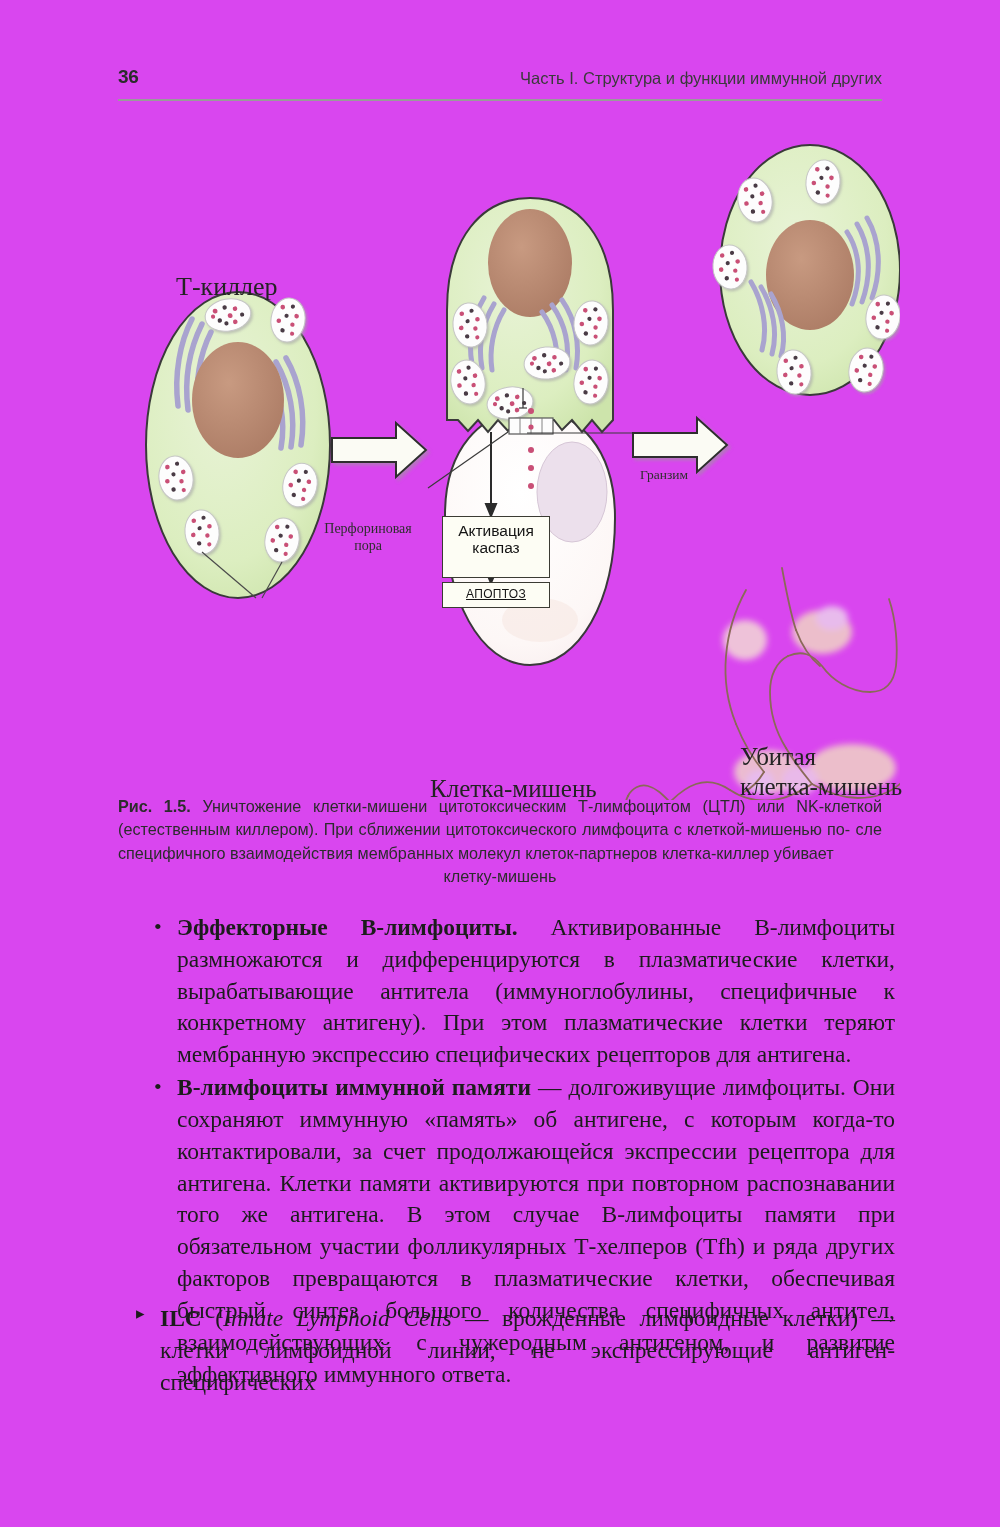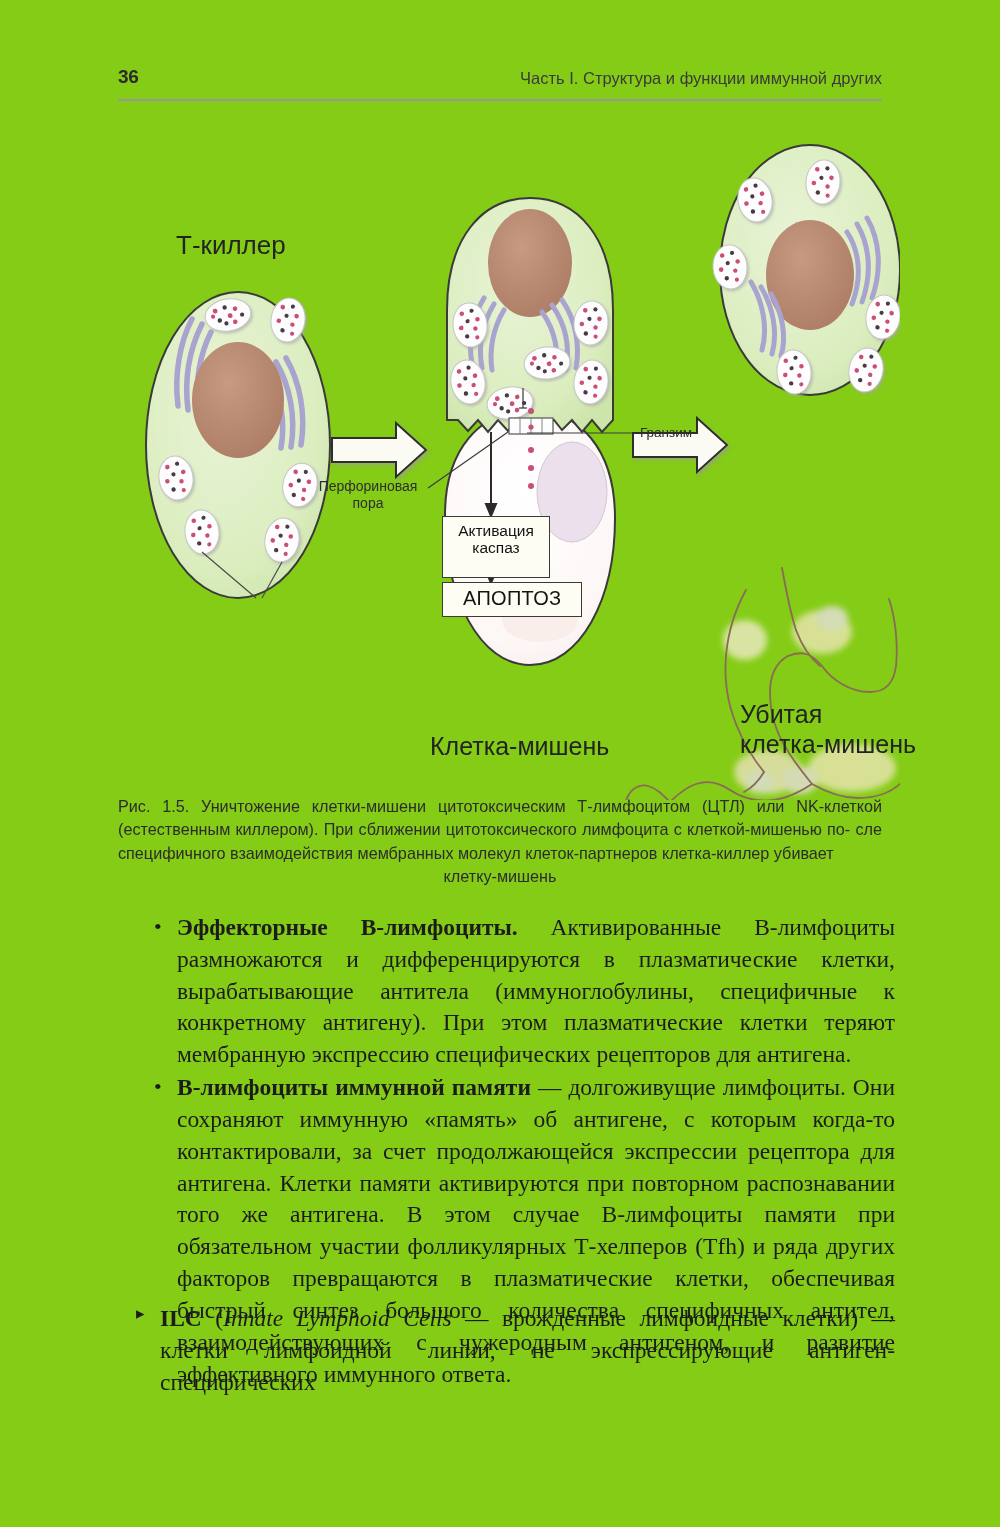--- a/index.html
+++ b/index.html
@@ -1,21 +1,21 @@
 <!DOCTYPE html>
 <html lang="ru"><head>
 <meta charset="utf-8">
 <title>Page 36</title>
 <style>
   html,body{margin:0;padding:0;background:#fff;}
   body{
     width:1000px;height:1527px;position:relative;overflow:hidden;
     font-family:"Liberation Serif", serif;color:#1b1b1b;
   }
-  .page{position:absolute;inset:0;background:#84cc16;}
+  .page{position:absolute;inset:0;background:#d946ef;}
 
   
   .runhead{
     position:absolute;left:118px;top:66px;width:764px;height:40px;
   }
   .runhead .folio{
     position:absolute;left:0;top:0;font-family:"Liberation Sans",sans-serif;
     font-weight:bold;font-size:19px;color:#2b2b2b;letter-spacing:-0.2px;
   }
   .runhead .rh-title{
@@ -24,45 +24,45 @@
   }
   .runhead .rule{
     position:absolute;left:0;right:0;top:33px;height:2px;background:#9a9a9a;
   }
 
   
   .figure{position:absolute;left:110px;top:120px;width:790px;height:680px;}
   .figure svg{display:block;}
 
   .fig-label{
-    position:absolute;font-family:Liberation Sans, sans-serif;
-    color:#232323;white-space:pre;text-align:center;line-height:1.18;
+    position:absolute;font-family:Liberation Serif, serif;
+    color:#232323;white-space:pre;text-align:center;line-height:1.18;margin-top:42px;
   }
   .lbl-tkiller{left:66px;top:110px;font-size:26px;}
   .lbl-target{left:320px;top:612px;font-size:25px;}
   .lbl-killed{left:630px;top:580px;font-size:25px;text-align:left;width:230px;}
   .lbl-granules{left:75px;top:481px;font-size:13.5px;width:160px;line-height:1.22;color:#333;}
   .lbl-perforin{left:200px;top:358px;font-size:14px;width:116px;line-height:1.22;color:#2e2e2e;text-align:center;}
   .lbl-granzim{left:530px;top:305px;font-size:13.5px;color:#2e2e2e;}
 
   .box-lbl{
     position:absolute;font-family:"Liberation Sans",sans-serif;
     border:1.6px solid #3b3b33;background:#fdfdf4;color:#141414;
     text-align:center;line-height:1.08;
   }
   .box-caspase{left:332px;top:396px;width:98px;padding:6px 4px 21px;font-size:15.5px;}
-  .box-apoptosis{left:332px;top:462px;width:98px;padding:5px 20px 6px;font-size:20px;letter-spacing:0.3px;}
+  .box-apoptosis{left:332px;top:462px;width:98px;padding:5px 4px 6px;font-size:12px;letter-spacing:0.3px;text-decoration:underline;}
 
   
   .caption{
     position:absolute;left:118px;top:795px;width:764px;
     font-family:"Liberation Sans",sans-serif;font-size:16.2px;line-height:1.44;
     color:#2c2c2c;text-align:justify;
   }
-  .caption .cap-num{font-weight:normal;}
+  .caption .cap-num{font-weight:bold;}
   .caption .cap-last{display:block;text-align:center;}
 
   
   .body{
     position:absolute;left:150px;top:912px;width:745px;
     font-size:23.5px;line-height:1.355;color:#1c1c1c;
   }
   ul.bul{list-style:none;margin:0;padding:0;}
   ul.bul>li{position:relative;padding-left:27px;text-align:justify;margin:0 0 1px 0;}
   ul.bul>li .mk{position:absolute;left:4px;top:0;font-size:22px;line-height:1.36;}

